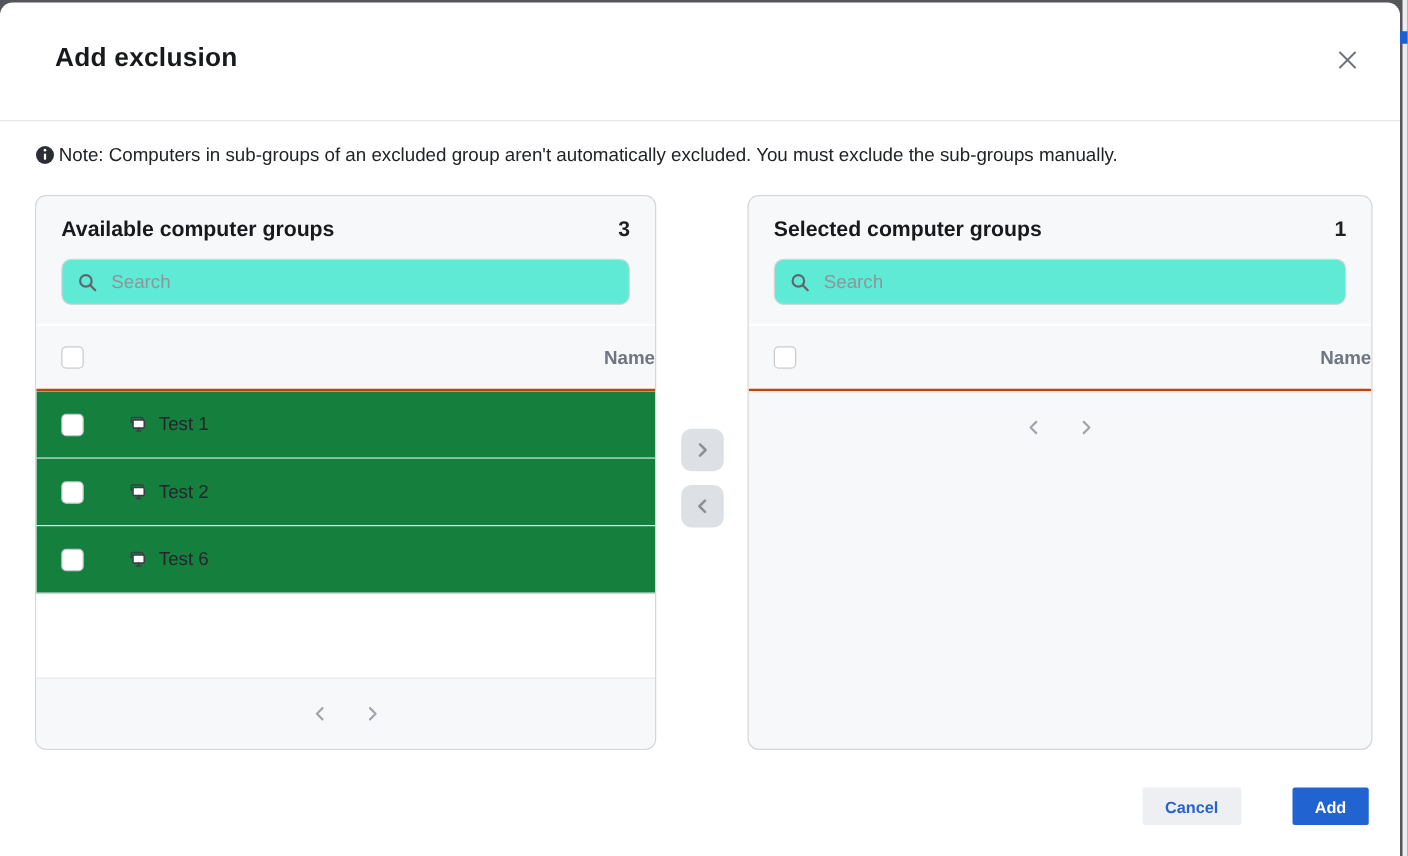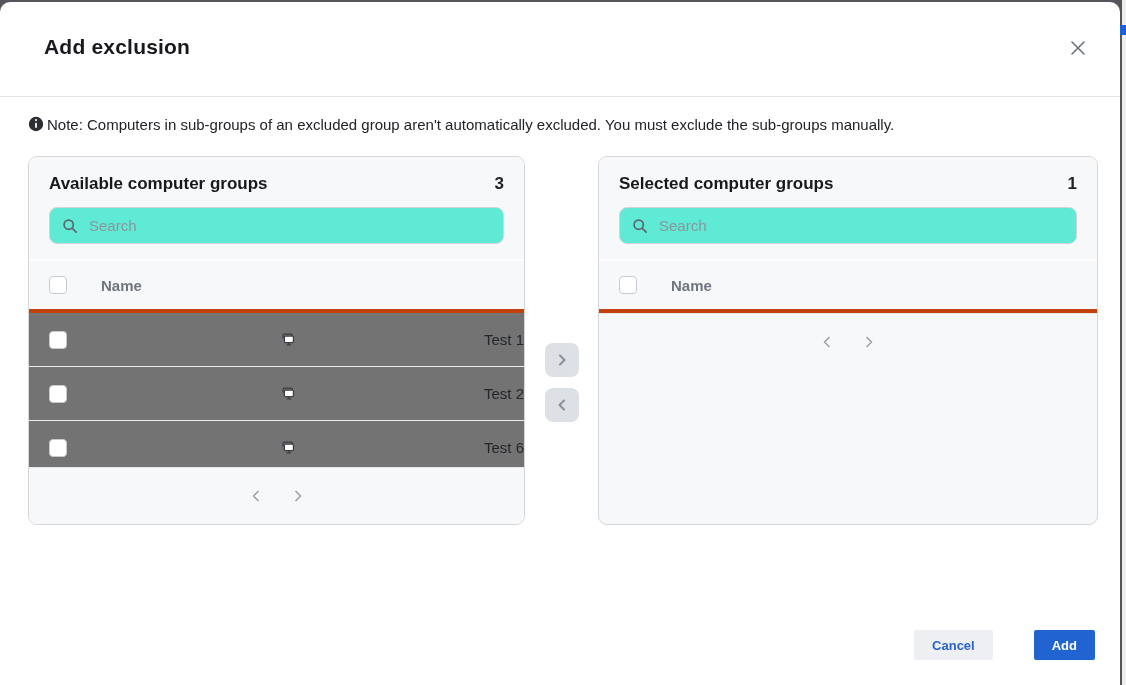--- a/index.html
+++ b/index.html
@@ -49,21 +49,21 @@
   }
   .info-icon { flex: 0 0 16px; width: 16px; height: 16px; margin-right: 3px; }
   .note-text { font-size: 15px; color: #202327; }
   
   .panels-row {
     display: flex;
     margin: 21px 0 0 28px;
     height: 450px;
   }
   .panel {
-    width: 497px; height: 369px;
+    width: 497px; height: 444px;
     border: 1px solid #d4d6d9;
     border-radius: 9px;
     background: #f7f8f9;
     display: flex; flex-direction: column;
     overflow: hidden;
   }
   .panel.right { width: 500px; }
   .panel-top { padding: 17px 20px 15px 20px; background: #f7f8f9; }
   .panel-title-row { display: flex; align-items: baseline; justify-content: space-between; }
   .panel-title { font-size: 17px; font-weight: 700; color: #17191d; }
@@ -81,34 +81,34 @@
   .search-input {
     flex: 1; border: none; outline: none; background: transparent;
     font-size: 15px; color: #23262b;
     font-family: "Liberation Sans", sans-serif;
   }
   .search-input::placeholder { color: #8f959d; }
   .white-sliver { height: 2px; background: #ffffff; }
   .table-header {
     height: 52px; flex: 0 0 52px;
     background: #f7f8f9;
-    border-bottom: 4px solid #c2410c;
+    border-bottom: 2px solid #c2410c;
     display: flex; align-items: center;
     padding-left: 20px;
+    justify-content: space-between;
   }
   .col-name { margin-left: 34px; font-size: 15px; font-weight: 700; color: #6f7681; }
   .rows-area { flex: 1; background: #ffffff; overflow: hidden; }
   .row {
     height: 54px;
     display: flex; align-items: center;
     padding-left: 20px;
     border-bottom: 1px solid #e9ebed;
-    background: #737373;
+    background: #15803d;
     cursor: pointer;
-    justify-content: space-between;
   }
   .checkbox {
     width: 18px; height: 18px; flex: 0 0 18px;
     background: #ffffff;
     border: 1.5px solid #c7cbd1;
     border-radius: 4px;
     cursor: pointer;
   }
   .group-icon { width: 18px; height: 18px; margin-left: 34px; color: #3a3f45; }
   .row-label { margin-left: 8px; font-size: 15px; color: #23262b; }

